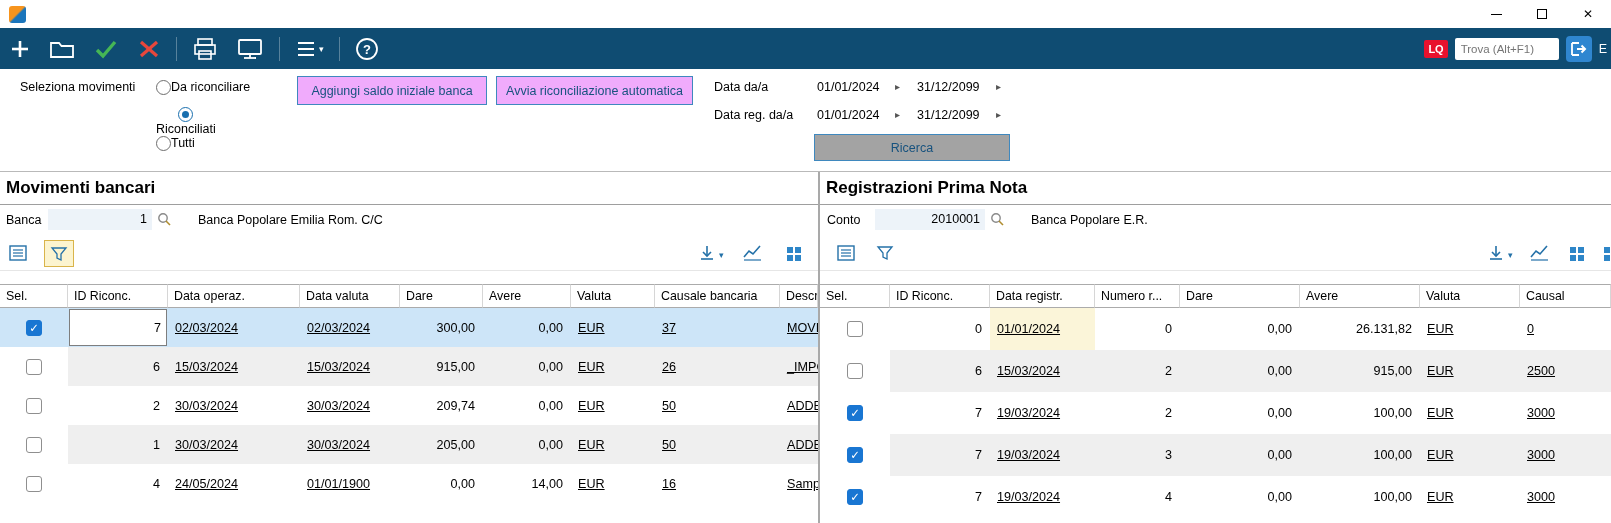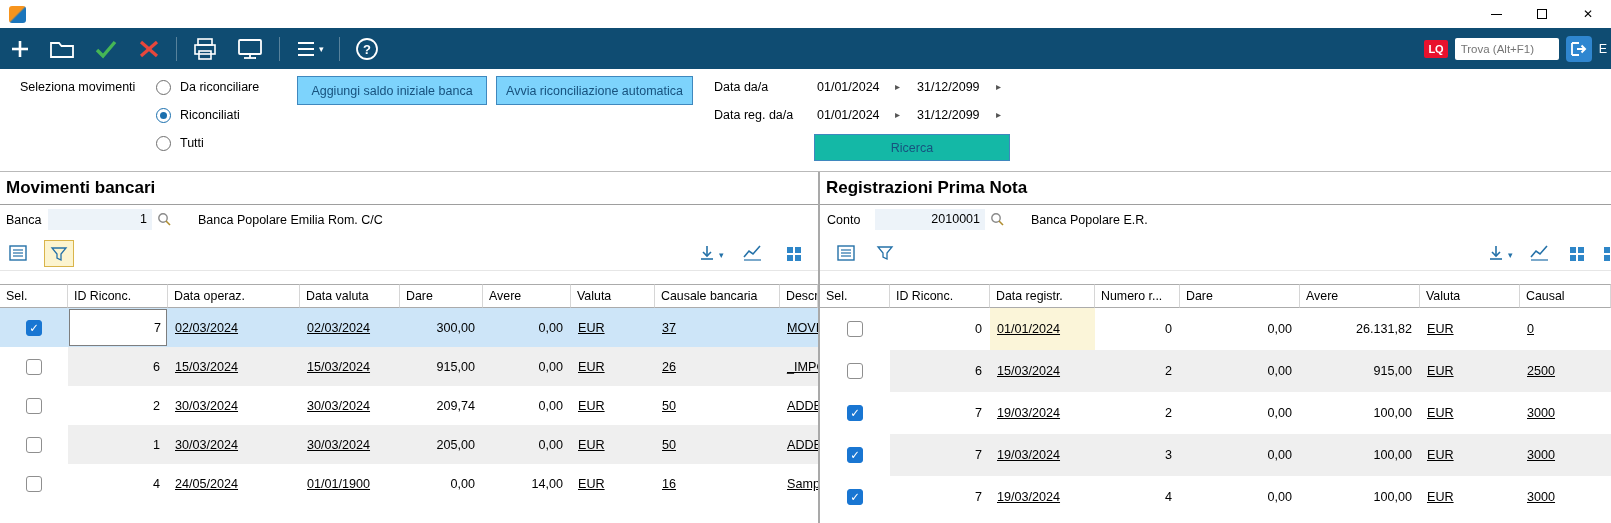--- a/index.html
+++ b/index.html
@@ -23,27 +23,27 @@
   .tb-caret{color:#fff;font-size:9px;margin-left:2px;}
   .tb-right{margin-left:auto;display:flex;align-items:center;gap:7px;padding-right:4px;}
   .lq-badge{background:#e8112d;color:#fff;font-weight:bold;font-size:11px;padding:3px 4px;border-radius:2px;}
   .trova{width:92px;height:22px;background:#fff;border:none;border-radius:2px;font-size:11.5px;color:#555;
     padding:0 6px;font-family:"Liberation Sans",sans-serif;outline:none;}
   .exit-box{width:26px;height:26px;background:#2f86d0;border-radius:4px;display:flex;align-items:center;justify-content:center;}
   .exit-label{color:#fff;font-size:12.5px;}
   
   .filterbar{position:absolute;top:69px;left:14px;right:0;height:102px;background:#fff;}
   .lbl{position:absolute;font-size:12.5px;white-space:nowrap;}
-  .radio-row{position:absolute;left:142px;display:flex;align-items:center;gap:9px;height:16px;}
+  .radio-row{position:absolute;left:142px;display:flex;align-items:center;height:16px;}
   .radio{width:15px;height:15px;border-radius:50%;border:1px solid #6e6e6e;background:#fff;box-sizing:border-box;position:relative;flex:0 0 auto;}
   .radio.on{border:1px solid #1a6fae;}
   .radio.on::after{content:'';position:absolute;inset:3px;border-radius:50%;background:#1a6fae;}
-  .btn-blue{position:absolute;background:#7dd3fc;border:1px solid #3f88be;color:#17527e;font-size:12.5px;
+  .btn-blue{position:absolute;background:#f0abfc;border:1px solid #3f88be;color:#17527e;font-size:12.5px;
     display:flex;align-items:center;justify-content:center;box-sizing:border-box;}
-  .btn-ricerca{position:absolute;background:#14b8a6;border:1px solid #3f88be;color:#17527e;font-size:12.5px;
+  .btn-ricerca{position:absolute;background:#a3a3a3;border:1px solid #3f88be;color:#17527e;font-size:12.5px;
     display:flex;align-items:center;justify-content:center;box-sizing:border-box;text-align:right;}
   .dateval{position:absolute;font-size:12.5px;white-space:nowrap;}
   .date-arrow{position:absolute;font-size:10px;color:#555;}
   
   .panels{position:absolute;top:171px;left:0;right:0;bottom:0;border-top:1px solid #b9b9b9;}
   .vsplit{position:absolute;left:818px;top:0;bottom:0;width:2px;background:#a9a9a9;}
   .panel{position:absolute;top:0;bottom:0;overflow:hidden;}
   .panel-title{position:absolute;left:6px;top:6px;font-size:17px;font-weight:bold;white-space:nowrap;}
   .title-rule{position:absolute;left:0;right:0;top:32px;height:1px;background:#9e9e9e;}
   .field-box{position:absolute;top:37px;height:21px;background:#edf3f9;box-sizing:border-box;
@@ -155,21 +155,21 @@
   </span>
 </div>
 
 <div class="filterbar">
   <div class="lbl" style="left:6px;top:11px;">Seleziona movimenti</div>
 
   <div class="radio-row" style="top:10px;">
     <span class="radio"></span>
     <span>Da riconciliare</span>
   </div>
-  <div class="radio-row" style="top:38px;">
+  <div class="radio-row" style="top:38px;flex-direction:column;">
     <span class="radio on"></span>
     <span>Riconciliati</span>
   </div>
   <div class="radio-row" style="top:66px;">
     <span class="radio"></span>
     <span>Tutti</span>
   </div>
 
   <button class="btn-blue" style="left:283px;top:7px;width:190px;height:29px;">Aggiungi saldo iniziale banca</button>
   <button class="btn-blue" style="left:482px;top:7px;width:197px;height:29px;">Avvia riconciliazione automatica</button>

